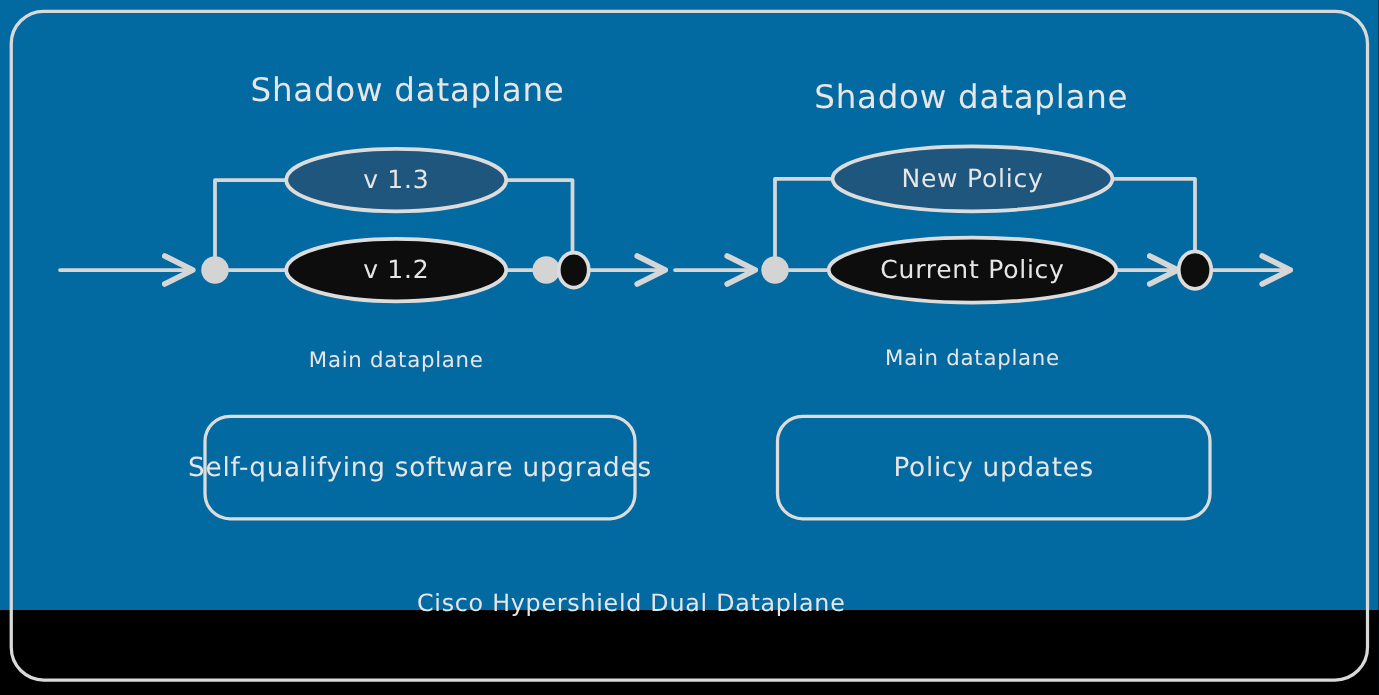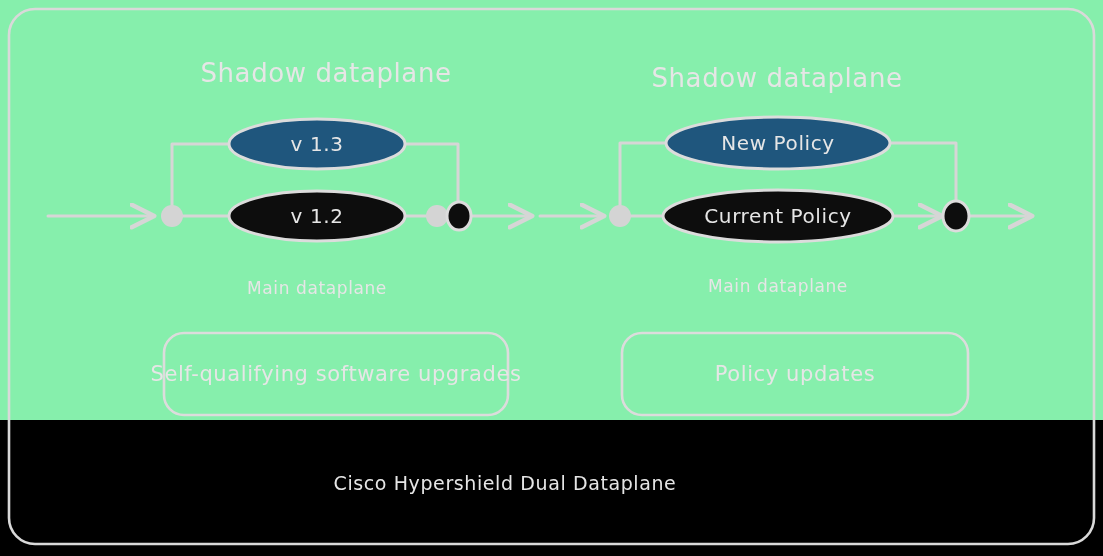--- a/index.html
+++ b/index.html
@@ -11,22 +11,22 @@
   }
   body {
     width: 1103px;
     height: 556px;
     overflow: hidden;
     font-family: "DejaVu Sans", sans-serif;
   }
   #canvas {
     position: relative;
     width: 1103px;
-    height: 420px;
-    background: #86efac;
+    height: 488px;
+    background: #0369a1;
   }
   #diagram-svg {
     position: absolute;
     top: 0;
     left: 0;
     width: 1103px;
     height: 556px;
     display: block;
   }
   .dg-text {

